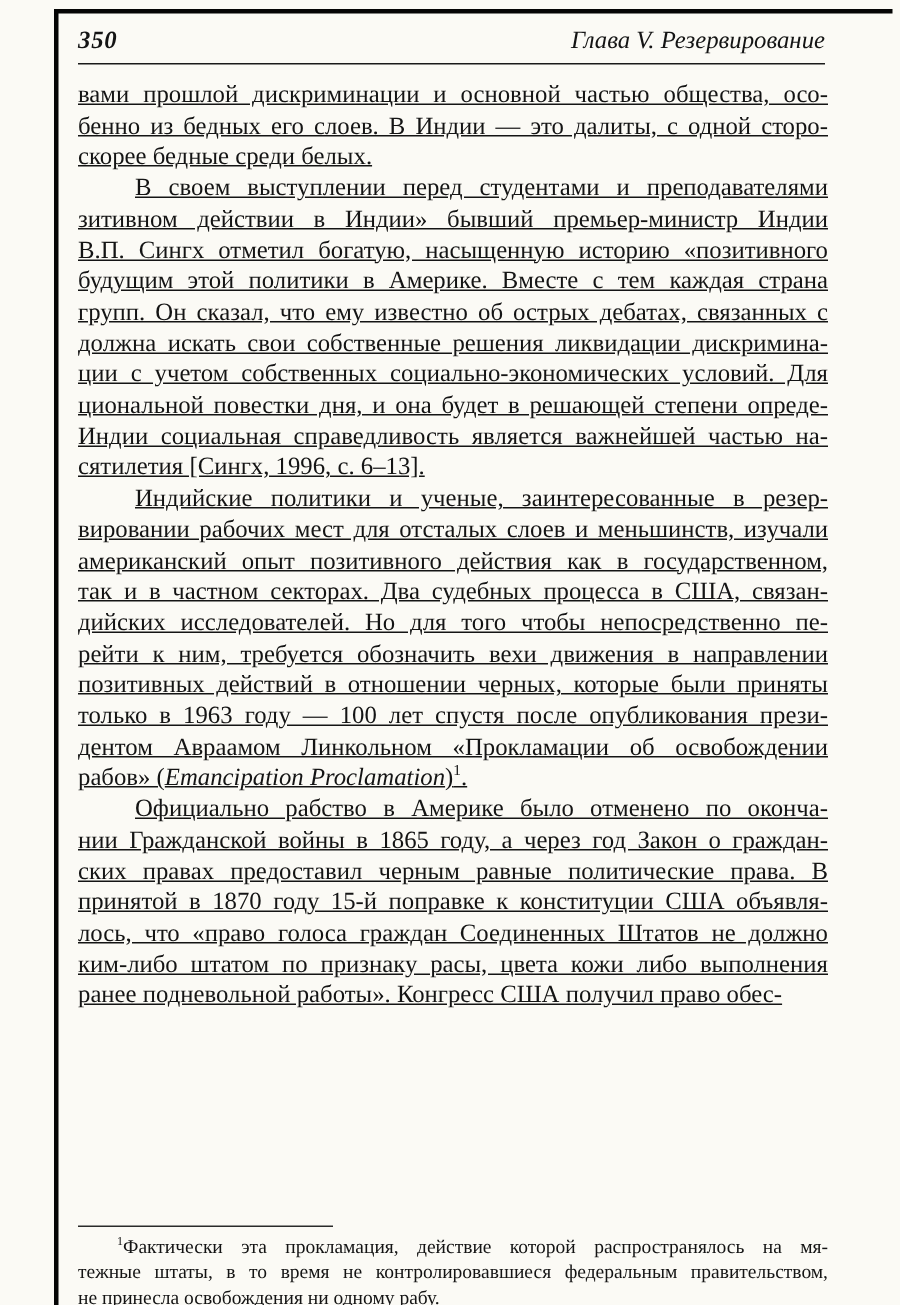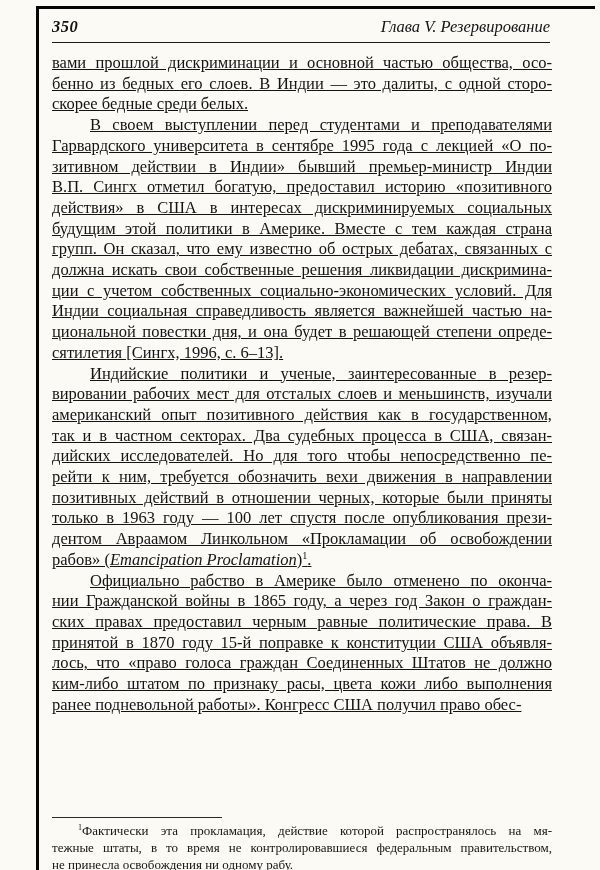--- a/index.html
+++ b/index.html
@@ -66,30 +66,28 @@
   </div>
 
   <div class="body-text">
       <div class="para">
         <div class="line">вами прошлой дискриминации и основной частью общества, осо-</div>
         <div class="line">бенно из бедных его слоев. В Индии — это далиты, с одной сторо-</div>
         <div class="line last">скорее бедные среди белых.</div>
       </div>
       <div class="para">
         <div class="line indent">В своем выступлении перед студентами и преподавателями</div>
-        <div class="line">Гарвардского университета в сентябре 1995 года с лекцией «О по-</div>
         <div class="line">зитивном действии в Индии» бывший премьер-министр Индии</div>
-        <div class="line">В.П. Сингх отметил богатую, предоставил историю «позитивного</div>
-        <div class="line">действия» в США в интересах дискриминируемых социальных</div>
+        <div class="line">В.П. Сингх отметил богатую, насыщенную историю «позитивного</div>
         <div class="line">будущим этой политики в Америке. Вместе с тем каждая страна</div>
         <div class="line">групп. Он сказал, что ему известно об острых дебатах, связанных с</div>
         <div class="line">должна искать свои собственные решения ликвидации дискримина-</div>
         <div class="line">ции с учетом собственных социально-экономических условий. Для</div>
+        <div class="line">циональной повестки дня, и она будет в решающей степени опреде-</div>
         <div class="line">Индии социальная справедливость является важнейшей частью на-</div>
-        <div class="line">циональной повестки дня, и она будет в решающей степени опреде-</div>
         <div class="line last">сятилетия [Сингх, 1996, с. 6–13].</div>
       </div>
       <div class="para">
         <div class="line indent">Индийские политики и ученые, заинтересованные в резер-</div>
         <div class="line">вировании рабочих мест для отсталых слоев и меньшинств, изучали</div>
         <div class="line">американский опыт позитивного действия как в государственном,</div>
         <div class="line">так и в частном секторах. Два судебных процесса в США, связан-</div>
         <div class="line">дийских исследователей. Но для того чтобы непосредственно пе-</div>
         <div class="line">рейти к ним, требуется обозначить вехи движения в направлении</div>
         <div class="line">позитивных действий в отношении черных, которые были приняты</div>

